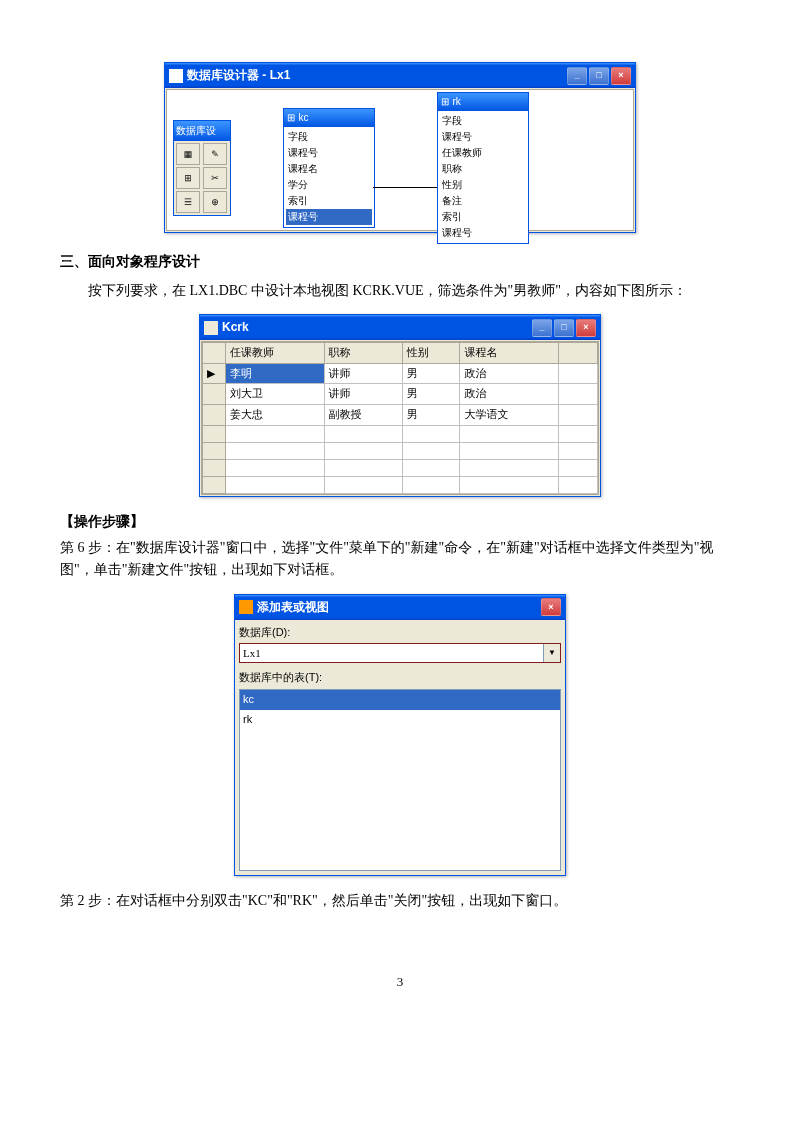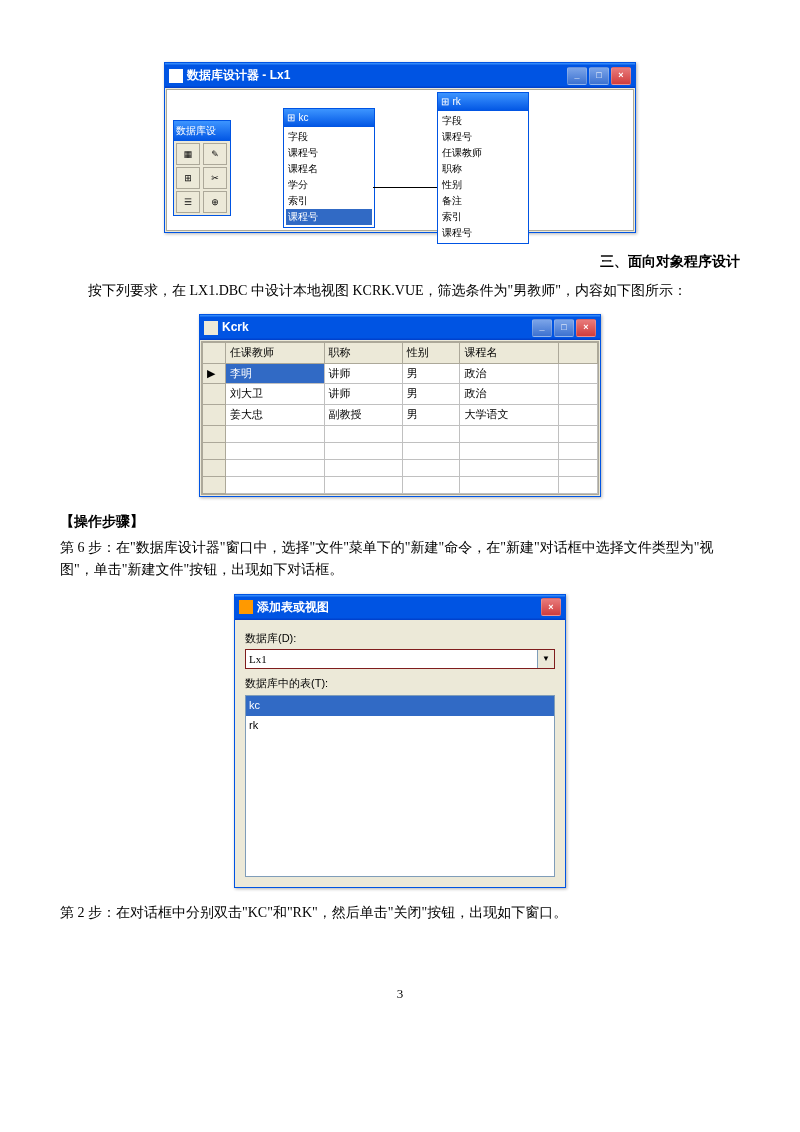--- a/index.html
+++ b/index.html
@@ -147,21 +147,21 @@
   .xp-grid .rowhead {
     width: 14px;
     background: #ece9d8;
     border: 1px solid #aca899;
   }
   .xp-grid tr.current td:first-child { background: #ece9d8; }
   .xp-grid tr.current .cell-sel { background: #316ac5; color: white; }
   
   .dialog-body {
     background: #ece9d8;
-    padding: 10px;
+    padding: 4px;
     display: flex;
     gap: 22px;
     justify-content: space-between;
   }
   .dlg-left { flex: 1; }
   .dlg-right { width: 96px; display: flex; flex-direction: column; gap: 6px; }
   .dlg-label { font-size: 11px; margin-bottom: 2px; margin-top: 6px; }
   .dlg-label:first-child { margin-top: 0; }
   .combo {
     display: flex;
@@ -207,21 +207,21 @@
   }
   .groupbox-title {
     position: absolute;
     top: -8px; left: 6px;
     background: #ece9d8;
     padding: 0 3px;
   }
   .radio-row { display: flex; align-items: center; gap: 4px; margin: 3px 0; }
   .radio { width: 11px; height: 11px; border: 1px solid #7f9db9; border-radius: 50%; background: white; position: relative; }
   .radio.checked::after { content:""; position:absolute; left:2px; top:2px; width:5px; height:5px; background:#4a6; border-radius:50%; }
-  h3 { font-size: 14px; margin: 18px 0 6px; text-align: right; }
+  h3 { font-size: 14px; margin: 18px 0 6px; }
   p.indent { text-indent: 2em; margin: 6px 0; }
   .page-num { text-align: center; margin-top: 60px; font-size: 13px; }
   .center-block { display: flex; justify-content: center; margin: 12px 0; }
   .section-label { font-weight: bold; margin: 14px 0 4px; }
 </style>
 </head>
 <body>
 
 <div class="center-block">
   <div class="win-xp" style="width:470px;">

